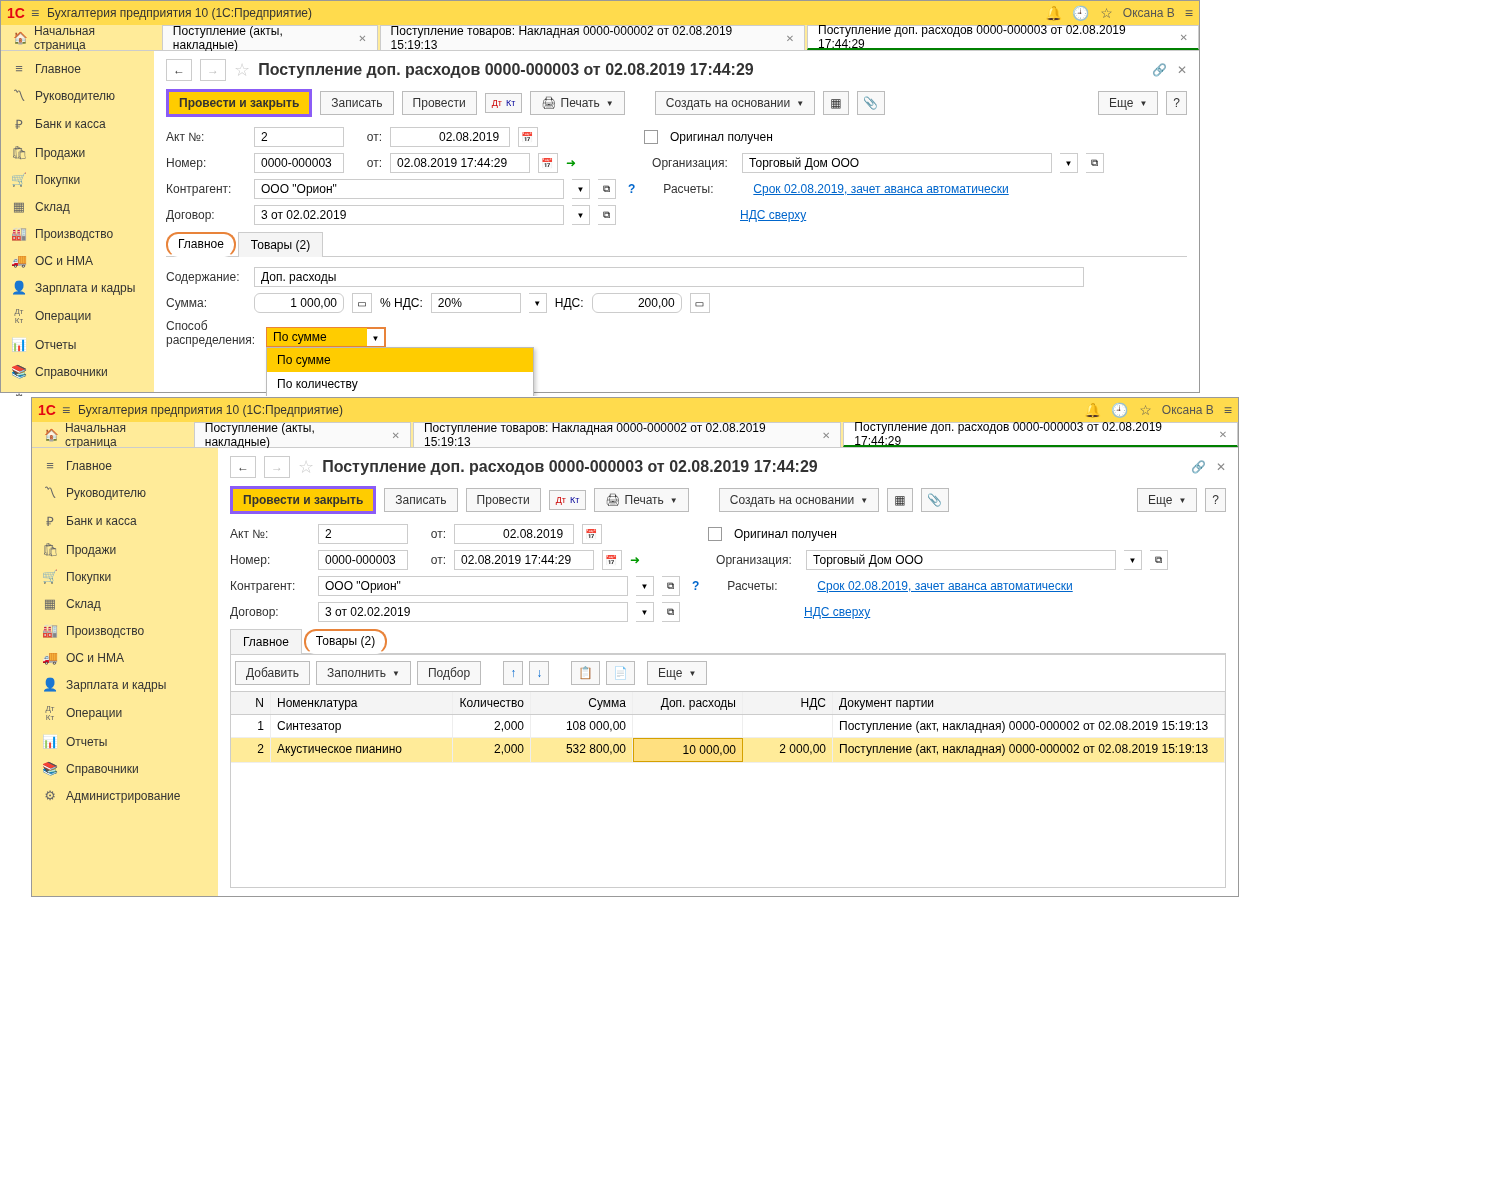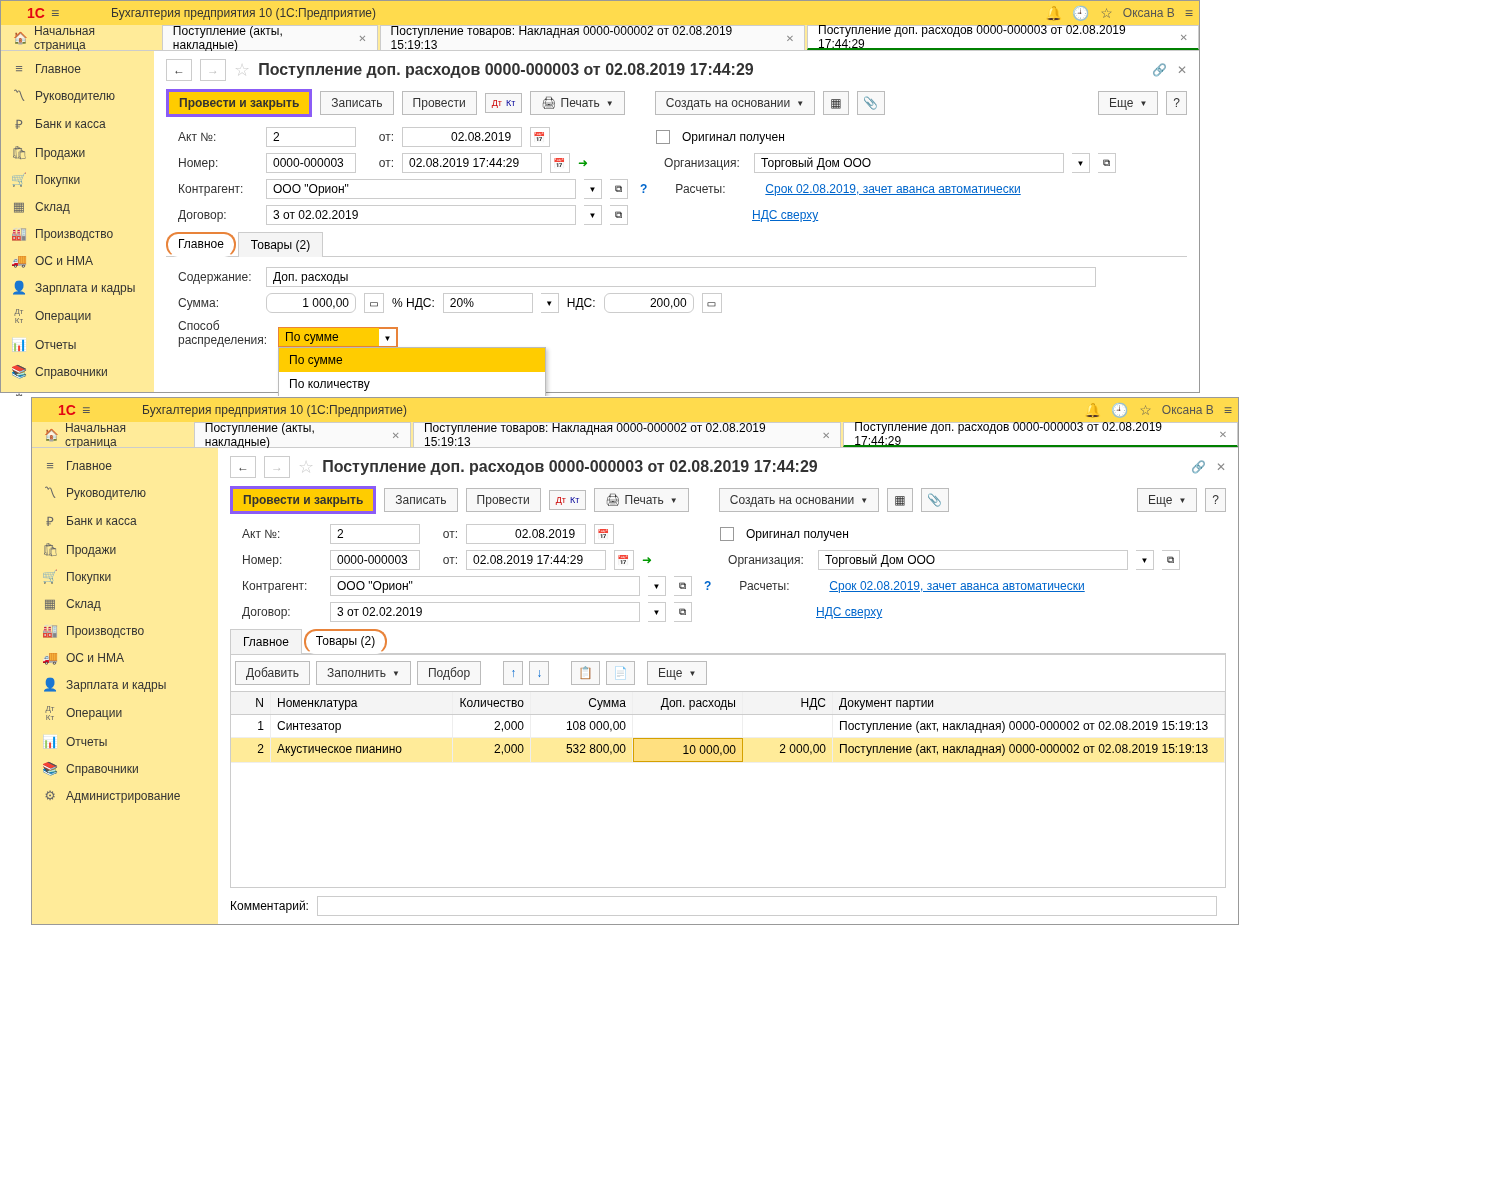--- a/index.html
+++ b/index.html
@@ -3,23 +3,23 @@
 <meta charset="utf-8">
 <style>
 * { box-sizing: border-box; font-family: Arial, sans-serif; font-size: 12px; }
 body { margin: 0; padding: 0; background: #fff; }
 
 .window { border: 1px solid #999; background: #fff; margin-bottom: 3px; }
 .window.top { width: 1200px; height: 393px; position: relative; }
 .window.bottom { width: 1208px; position: absolute; left: 31px; top: 397px; }
 
 .titlebar { background: #ffdb4d; height: 24px; display: flex; align-items: center; padding: 0 6px; }
-.logo { color: #e30613; font-weight: bold; font-size: 14px; margin-right: 6px; margin-left: 20px; }
+.logo { color: #e30613; font-weight: bold; font-size: 14px; margin-right: 6px; }
 .menu-icon { font-size: 14px; margin-right: 8px; color: #555; }
-.title-text { color: #333; flex: 1; margin-left: 44px; }
+.title-text { color: #333; flex: 1; }
 .title-right { display: flex; align-items: center; gap: 10px; color: #555; }
 .title-right span { font-size: 14px; }
 
 .tabs-row { background: #ffeb99; height: 26px; display: flex; align-items: stretch; border-bottom: 1px solid #ccc; }
 .home-tab { display: flex; align-items: center; padding: 0 12px; background: #ffeb99; gap: 6px; color: #333; }
 .tab { display: flex; align-items: center; padding: 0 10px; background: #fafafa; border: 1px solid #ccc; border-bottom: none; margin-left: 2px; gap: 6px; position: relative; }
 .tab.active { background: #fff; border-bottom: 2px solid #008000; }
 .tab .close-x { color: #888; font-size: 10px; margin-left: 4px; }
 
 .body-row { display: flex; height: calc(100% - 50px); }
@@ -35,21 +35,21 @@
 .doc-title { font-size: 16px; font-weight: bold; color: #333; }
 .doc-header .right-icons { margin-left: auto; display: flex; gap: 10px; color: #888; font-size: 16px; }
 
 .toolbar { display: flex; align-items: center; gap: 8px; margin-bottom: 10px; }
 .btn { border: 1px solid #bbb; background: #f8f8f8; padding: 4px 10px; color: #333; display: inline-flex; align-items: center; gap: 4px; }
 .btn.primary { background: #ffcc00; border: 3px solid #8b5cf6; font-weight: bold; }
 .btn.icon-only { padding: 4px 6px; }
 .btn .drop { font-size: 8px; margin-left: 2px; }
 .toolbar .spacer { flex: 1; }
 
-.form-row { display: flex; align-items: center; margin-bottom: 6px; gap: 8px; margin-left: 12px; }
+.form-row { display: flex; align-items: center; margin-bottom: 6px; gap: 8px; }
 .fld-label { width: 80px; color: #333; }
 .fld-label.w60 { width: 60px; }
 .input { border: 1px solid #ccc; padding: 2px 6px; background: #fff; height: 20px; }
 .input.w90 { width: 90px; }
 .input.w120 { width: 120px; padding-left: 48px; }
 .input.w140 { width: 140px; }
 .input.w310 { width: 310px; }
 .input.right { text-align: right; border-radius: 6px; }
 .cal-btn { border: 1px solid #ccc; width: 20px; height: 20px; display: inline-flex; align-items: center; justify-content: center; font-size: 10px; }
 .drop-btn { border: 1px solid #ccc; width: 18px; height: 20px; display: inline-flex; align-items: center; justify-content: center; font-size: 8px; border-left: none; }
@@ -530,19 +530,15 @@
             <div class="gc qty">2,000</div>
             <div class="gc sum">532 800,00</div>
             <div class="gc dop edit">10 000,00</div>
             <div class="gc nds">2 000,00</div>
             <div class="gc doc">Поступление (акт, накладная) 0000-000002 от 02.08.2019 15:19:13</div>
           </div>
           <div class="grid-body-space"></div>
         </div>
       </div>
 
-      <div class="footer-row">
-        <span>Комментарий:</span>
-        <span class="input" style="width:900px"></span>
-      </div>
     </div>
   </div>
 </div>
 
 </body></html>

